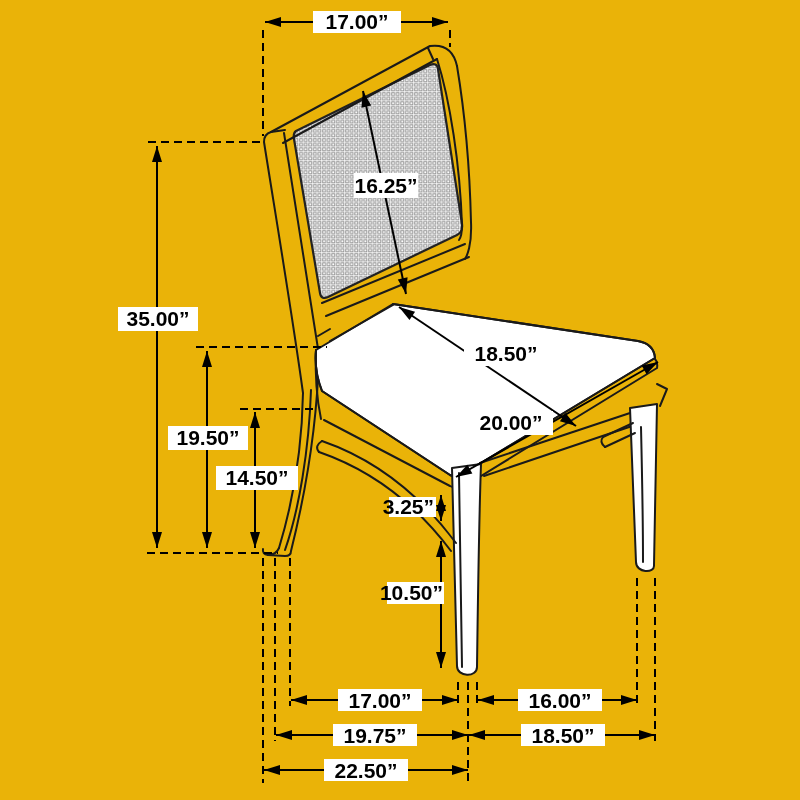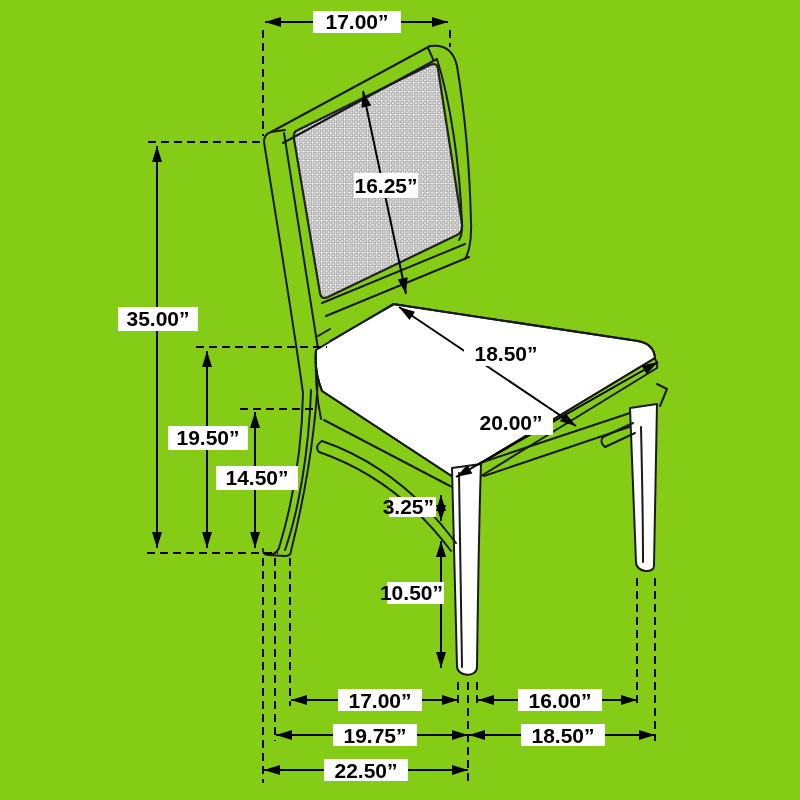--- a/index.html
+++ b/index.html
@@ -1,16 +1,16 @@
 <!DOCTYPE html>
 <html><head>
 <meta charset="utf-8">
 <style>
   html,body{margin:0;padding:0;background:#ffffff;}
-  .stage{width:800px;height:800px;position:relative;background:#84cc16;overflow:hidden;}
+  .stage{width:800px;height:800px;position:relative;background:#eab308;overflow:hidden;}
   svg{display:block;}
   .chair-line{fill:none;stroke:#1a1a1a;stroke-width:2;stroke-linecap:round;stroke-linejoin:round;}
   .chair-fill{fill:#ffffff;stroke:#1a1a1a;stroke-width:2;stroke-linejoin:round;}
   .dim-line{fill:none;stroke:#000;stroke-width:2;}
   .dim-dash{fill:none;stroke:#000;stroke-width:2;stroke-dasharray:8 5;}
   .lbl-bg{fill:#ffffff;}
   .dim-text{font-family:"Liberation Sans", sans-serif;font-weight:bold;font-size:21px;fill:#000;text-anchor:middle;}
   .dim-text.end{text-anchor:end;}
 </style>
 </head>

